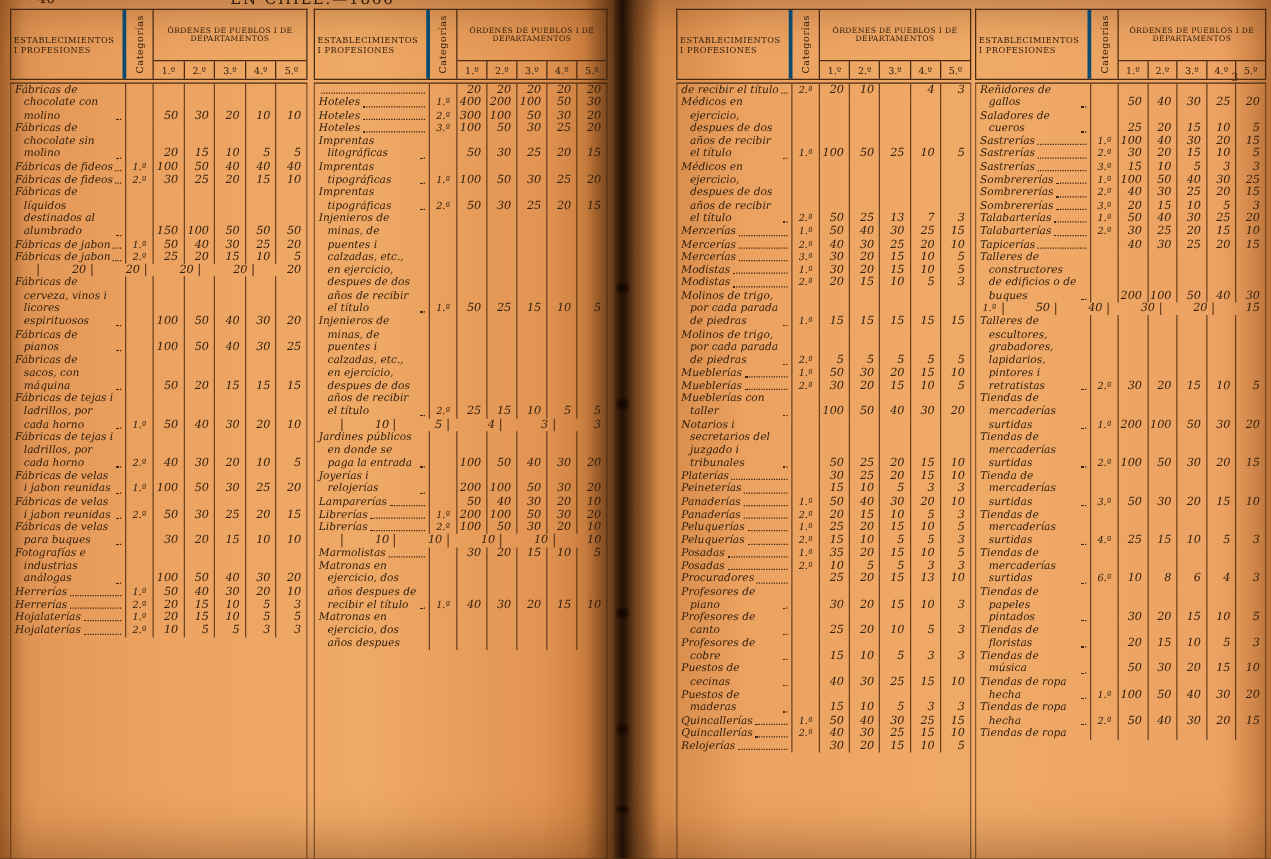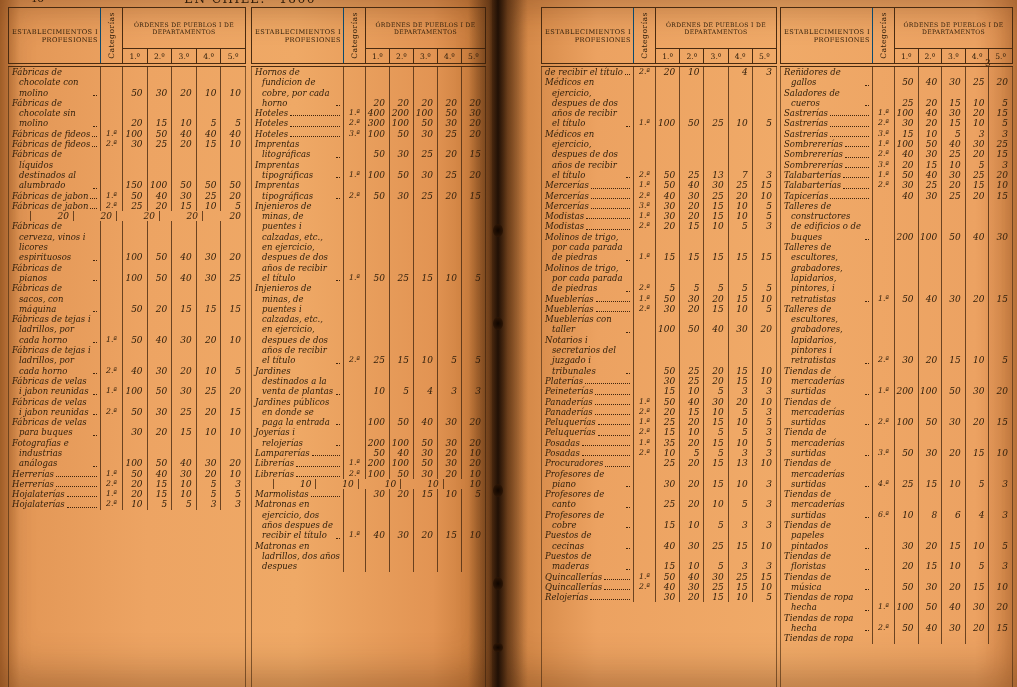--- a/index.html
+++ b/index.html
@@ -38,22 +38,22 @@
   .rh-title { position:absolute; left:120px; top:0; width:260px; text-align:center; font-size:12px; letter-spacing:1.5px; }
   .rh-right { position:absolute; left:985px; top:58px; font-size:9px; color:#4a2c10; z-index:4; position:absolute; }
   
   .tgroup { position:absolute; top:7px; bottom:0; display:flex; flex-direction:column; z-index:2; }
   #g1 { left:8px;  width:238px; }
   #g2 { left:251px; width:235px; }
   #g3 { left:541px; width:236px; }
   #g4 { left:780px; width:233px; }
   .ghead { flex:none; height:56px; display:flex; align-items:stretch; border:1px solid #4a2b10; border-bottom:none; }
   .gh-estab {
-    width:92px; flex:none; border-right:1px solid #0c4a6e;
-    display:flex; align-items:center; justify-content:center; text-align:right;
+    width:92px; flex:none; border-right:3px solid #0c4a6e;
+    display:flex; align-items:center; justify-content:center; text-align:left;
     font-size:6.6px; line-height:8px; letter-spacing:.4px; padding:2px;
   }
   .gh-cat { width:22px; flex:none; border-right:1px solid #4a2b10; display:flex; align-items:center; justify-content:center; }
   .gh-cat .vert { writing-mode:vertical-rl; transform:rotate(180deg); font-size:7.6px; letter-spacing:.5px; }
   .gh-ord { flex:1; display:flex; flex-direction:column; }
   .gh-ord-title {
     flex:1; border-bottom:1px solid #4a2b10;
     display:flex; align-items:center; justify-content:center; text-align:center;
     font-size:6.1px; line-height:7.5px; letter-spacing:.3px; padding:2px 3px;
   }
@@ -380,21 +380,20 @@
           <div class="ordcell">3.º</div>
           <div class="ordcell">4.º</div>
           <div class="ordcell">5.º</div>
         </div>
       </div>
     </div>
     <div class="dbl"></div>
     <div class="gbody">
       <div class="trow">
         <div class="lbl">
-          <span class="txt">Hornos de fundicion de cobre, por cada horno</span>
           <span class="leader"></span>
         </div>
         <div class="cat"></div>
         <div class="num">20</div>
         <div class="num">20</div>
         <div class="num">20</div>
         <div class="num">20</div>
         <div class="num">20</div>
       </div>
       <div class="trow">
@@ -487,24 +486,20 @@
           <span class="leader"></span>
         </div>
         <div class="cat">2.ª</div>
         <div class="num">25</div>
         <div class="num">15</div>
         <div class="num">10</div>
         <div class="num">5</div>
         <div class="num">5</div>
       </div>
       <div class="trow">
-        <div class="lbl">
-          <span class="txt">Jardines destinados a la venta de plantas</span>
-          <span class="leader"></span>
-        </div>
         <div class="cat"></div>
         <div class="num">10</div>
         <div class="num">5</div>
         <div class="num">4</div>
         <div class="num">3</div>
         <div class="num">3</div>
       </div>
       <div class="trow">
         <div class="lbl">
           <span class="txt">Jardines públicos en donde se paga la entrada</span>
@@ -592,21 +587,21 @@
         </div>
         <div class="cat">1.ª</div>
         <div class="num">40</div>
         <div class="num">30</div>
         <div class="num">20</div>
         <div class="num">15</div>
         <div class="num">10</div>
       </div>
       <div class="trow">
         <div class="lbl">
-          <span class="txt">Matronas en ladrillos, dos años despues</span>
+          <span class="txt">Matronas en ejercicio, dos años despues</span>
         </div>
         <div class="cat"></div>
         <div class="num"></div>
         <div class="num"></div>
         <div class="num"></div>
         <div class="num"></div>
         <div class="num"></div>
       </div>
     </div>
   </div>
@@ -1160,24 +1155,20 @@
           <span class="leader"></span>
         </div>
         <div class="cat"></div>
         <div class="num">200</div>
         <div class="num">100</div>
         <div class="num">50</div>
         <div class="num">40</div>
         <div class="num">30</div>
       </div>
       <div class="trow">
-        <div class="lbl">
-          <span class="txt">Talleres de escultores, grabadores, lapidarios, pintores, i retratistas</span>
-          <span class="leader"></span>
-        </div>
         <div class="cat">1.ª</div>
         <div class="num">50</div>
         <div class="num">40</div>
         <div class="num">30</div>
         <div class="num">20</div>
         <div class="num">15</div>
       </div>
       <div class="trow">
         <div class="lbl">
           <span class="txt">Talleres de escultores, grabadores, lapidarios, pintores i retratistas</span>

